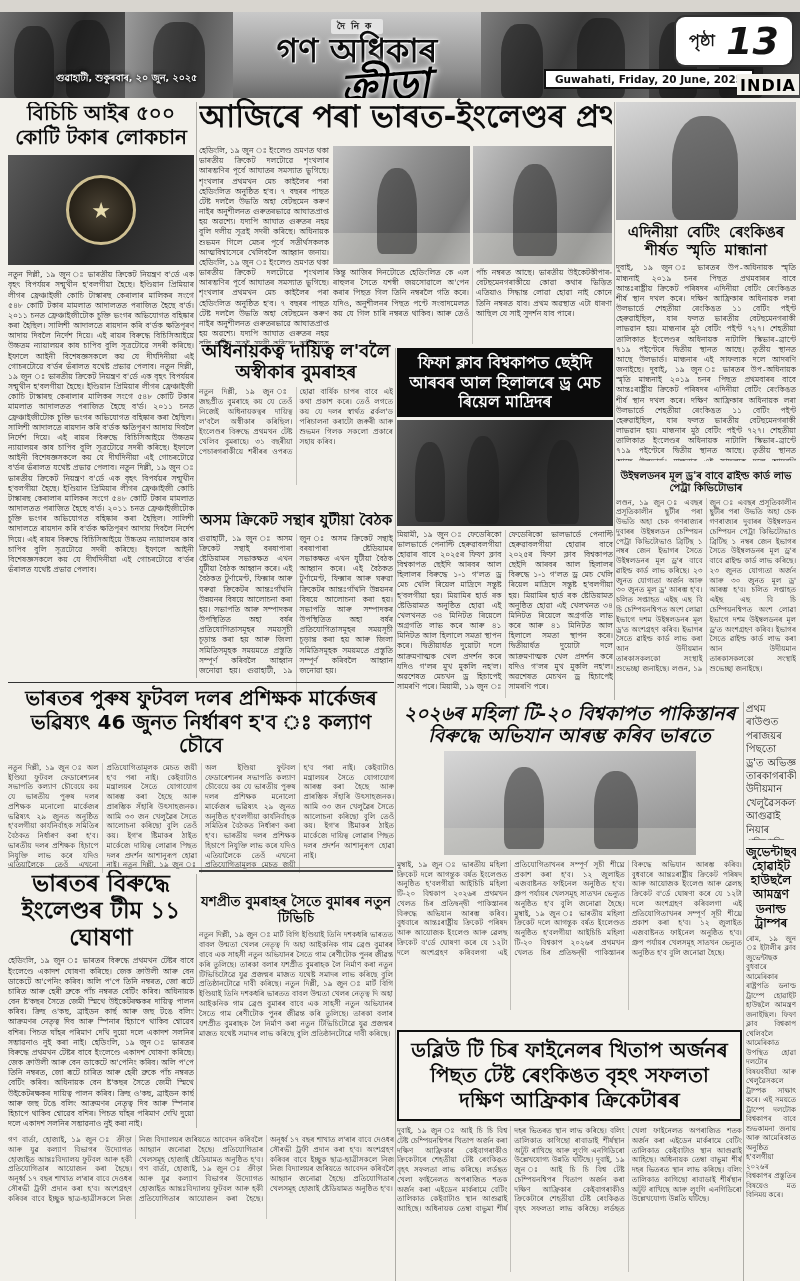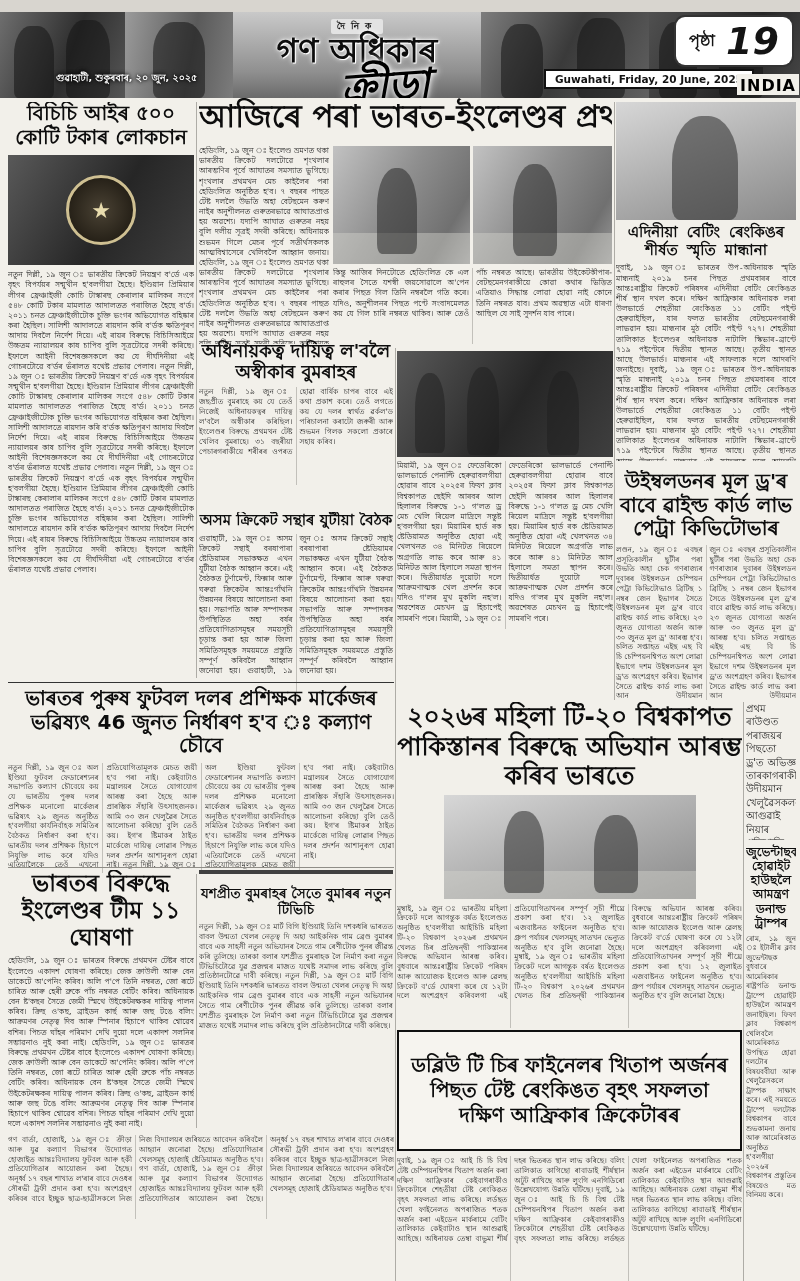--- a/index.html
+++ b/index.html
@@ -42,21 +42,21 @@
   .photo{position:relative;background:linear-gradient(120deg,#c2c2c2,#8f8f8f 45%,#707070 80%,#9d9d9d);overflow:hidden;}
   .photo.dark{background:linear-gradient(120deg,#595959,#262626 55%,#3f3f3f);}
   .photo.light{background:linear-gradient(160deg,#d7d7d7,#a8a8a8 60%,#8a8a8a);}
   .photo .fig{position:absolute;background:rgba(30,30,30,.5);border-radius:45% 45% 12% 12%;}
   .photo .pitch{position:absolute;left:0;right:0;bottom:0;height:26%;background:rgba(210,210,205,.45);}
   .emblem{position:absolute;left:50%;top:50%;transform:translate(-50%,-50%);width:64px;height:64px;
           border:3px solid #cfc092;border-radius:50%;display:flex;align-items:center;justify-content:center;
           color:#e8dcae;font-size:22px;background:radial-gradient(circle,#4a4234,#241f16 75%);}
   .blackbox{background:#0c0c0c;color:#fff;text-align:center;font-weight:900;line-height:1.22;padding:5px 4px;}
   .borderbox{border:2.5px solid #101010;background:#f6f4ef;text-align:center;font-weight:900;
-             line-height:1.25;padding:21px 8px;color:#0d0d0d;}
+             line-height:1.25;padding:6px 8px;color:#0d0d0d;}
   .vrule{position:absolute;width:1px;background:#aeaca6;}
   .hrule{position:absolute;height:1px;background:#8f8d87;}
 </style>
 </head>
 <body>
 
 <div id="page">
 
   <header id="masthead">
     <div class="mh-seg seg1">
@@ -76,21 +76,21 @@
       <div class="mh-fig" style="left:70px;top:16px;width:44px;height:70px;"></div>
     </div>
     <div id="logo">
       <div class="daily">দৈনিক</div>
       <div class="paper">গণ অধিকাৰ</div>
       <div class="script">ক্ৰীড়া</div>
     </div>
     <div id="as-date">গুৱাহাটী, শুকুৰবাৰ, ২০ জুন, ২০২৫</div>
     <div id="pagebox">
       <span class="plabel">পৃষ্ঠা</span>
-      <span class="pnum">19</span>
+      <span class="pnum">13</span>
     </div>
     <div id="en-date">Guwahati, Friday, 20 June, 2025</div>
   </header>
   <div id="india">INDIA</div>
 
   <section class="art" style="left:8px;top:90px;width:186px;height:576px;">
     <div class="hl" style="font-size:20px;">বিচিচি আইৰ ৫০০ কোটি টকাৰ লোকচান</div>
     <div class="photo dark" style="width:186px;height:110px;margin-top:6px;">
       <div class="emblem">
           <span>★</span>
@@ -120,59 +120,60 @@
     <div class="hl" style="font-size:15px;margin:5px 0 3px 0;">এদিনীয়া বেটিং ৰেংকিঙৰ শীৰ্ষত স্মৃতি মান্ধানা</div>
     <div class="bodytxt" style="height:198px;">দুবাই, ১৯ জুন ঃ ভাৰতৰ উপ-অধিনায়ক স্মৃতি মান্ধনাই ২০১৯ চনৰ পিছত প্ৰথমবাৰৰ বাবে আন্তঃৰাষ্ট্ৰীয় ক্ৰিকেট পৰিষদৰ এদিনীয়া বেটিং ৰেংকিঙত শীৰ্ষ স্থান দখল কৰে। দক্ষিণ আফ্ৰিকাৰ অধিনায়ক লৰা উলভাৰ্ডে শেহতীয়া ৰেংকিঙত ১১ বেটিং পইণ্ট হেৰুৱাইছিল, যাৰ ফলত ভাৰতীয় বেটছমেনগৰাকী লাভৱান হয়। মান্ধনাৰ মুঠ বেটিং পইণ্ট ৭২৭। শেহতীয়া তালিকাত ইংলেণ্ডৰ অধিনায়ক নাটালি স্কিভাৰ-ব্ৰাণ্টে ৭১৯ পইণ্টেৰে দ্বিতীয় স্থানত আছে। তৃতীয় স্থানত আছে উলভাৰ্ড। মান্ধনাৰ এই সাফল্যক দলে আদৰণি জনাইছে। দুবাই, ১৯ জুন ঃ ভাৰতৰ উপ-অধিনায়ক স্মৃতি মান্ধনাই ২০১৯ চনৰ পিছত প্ৰথমবাৰৰ বাবে আন্তঃৰাষ্ট্ৰীয় ক্ৰিকেট পৰিষদৰ এদিনীয়া বেটিং ৰেংকিঙত শীৰ্ষ স্থান দখল কৰে। দক্ষিণ আফ্ৰিকাৰ অধিনায়ক লৰা উলভাৰ্ডে শেহতীয়া ৰেংকিঙত ১১ বেটিং পইণ্ট হেৰুৱাইছিল, যাৰ ফলত ভাৰতীয় বেটছমেনগৰাকী লাভৱান হয়। মান্ধনাৰ মুঠ বেটিং পইণ্ট ৭২৭। শেহতীয়া তালিকাত ইংলেণ্ডৰ অধিনায়ক নাটালি স্কিভাৰ-ব্ৰাণ্টে ৭১৯ পইণ্টেৰে দ্বিতীয় স্থানত আছে। তৃতীয় স্থানত আছে উলভাৰ্ড। মান্ধনাৰ এই সাফল্যক দলে আদৰণি জনাইছে।</div>
   </section>
 
   <section class="art" style="left:199px;top:328px;width:194px;height:160px;">
     <div class="hl" style="font-size:18px;">অধিনায়কত্ব দায়িত্ব ল'বলৈ অস্বীকাৰ বুমৰাহৰ</div>
     <div class="bodytxt cols2" style="height:98px;margin-top:5px;font-size:7.4px;">নতুন দিল্লী, ১৯ জুন ঃ জছপ্ৰীত বুমৰাহে কয় যে তেওঁ নিজেই অধিনায়কত্বৰ দায়িত্ব ল'বলৈ অস্বীকাৰ কৰিছিল। ইংলেণ্ডৰ বিৰুদ্ধে প্ৰথমখন টেষ্ট খেলিব বুমৰাহে। ৩১ বছৰীয়া পেচাৰগৰাকীয়ে শৰীৰৰ ওপৰত হোৱা বাৰ্ষিক চাপৰ বাবে এই কথা প্ৰকাশ কৰে। তেওঁ লগতে কয় যে দলৰ স্বাৰ্থত ৱৰ্কল'ড পৰিচালনা কৰাটো জৰুৰী আৰু শুভমন গিলক সকলো প্ৰকাৰে সহায় কৰিব।</div>
   </section>
 
   <section class="art" style="left:397px;top:336px;width:216px;height:352px;">
+    <div class="blackbox" style="font-size:16px;">ফিফা ক্লাব বিশ্বকাপত ছেইদি আৰবৰ আল হিলালৰে ড্ৰ মেচ ৰিয়েল মাদ্ৰিদৰ</div>
     <div class="photo dark" style="width:216px;height:106px;margin-top:3px;">
       <div class="fig" style="left:18px;top:22px;width:30px;height:80px;"></div>
       <div class="fig" style="left:70px;top:16px;width:32px;height:88px;"></div>
       <div class="fig" style="left:150px;top:20px;width:32px;height:84px;"></div>
     </div>
     <div class="bodytxt cols2" style="height:168px;margin-top:4px;">মিয়ামী, ১৯ জুন ঃ ফেডেৰিকো ভালভাৰ্ডে পেনাল্টি হেৰুৱাবলগীয়া হোৱাৰ বাবে ২০২৫ৰ ফিফা ক্লাব বিশ্বকাপত ছেইদি আৰবৰ আল হিলালৰ বিৰুদ্ধে ১-১ গ'লত ড্ৰ মেচ খেলি ৰিয়েল মাদ্ৰিদে সন্তুষ্ট হ'বলগীয়া হয়। মিয়ামিৰ হাৰ্ড ৰক ষ্টেডিয়ামত অনুষ্ঠিত হোৱা এই খেলখনত ৩৪ মিনিটত ৰিয়েলে অগ্ৰগতি লাভ কৰে আৰু ৪১ মিনিটত আল হিলালে সমতা স্থাপন কৰে। দ্বিতীয়াৰ্ধত দুয়োটা দলে আক্ৰমণাত্মক খেল প্ৰদৰ্শন কৰে যদিও গ'লৰ মুখ মুকলি নহ'ল। অৱশেষত মেচখন ড্ৰ হিচাপেই সামৰণি পৰে। মিয়ামী, ১৯ জুন ঃ ফেডেৰিকো ভালভাৰ্ডে পেনাল্টি হেৰুৱাবলগীয়া হোৱাৰ বাবে ২০২৫ৰ ফিফা ক্লাব বিশ্বকাপত ছেইদি আৰবৰ আল হিলালৰ বিৰুদ্ধে ১-১ গ'লত ড্ৰ মেচ খেলি ৰিয়েল মাদ্ৰিদে সন্তুষ্ট হ'বলগীয়া হয়। মিয়ামিৰ হাৰ্ড ৰক ষ্টেডিয়ামত অনুষ্ঠিত হোৱা এই খেলখনত ৩৪ মিনিটত ৰিয়েলে অগ্ৰগতি লাভ কৰে আৰু ৪১ মিনিটত আল হিলালে সমতা স্থাপন কৰে। দ্বিতীয়াৰ্ধত দুয়োটা দলে আক্ৰমণাত্মক খেল প্ৰদৰ্শন কৰে যদিও গ'লৰ মুখ মুকলি নহ'ল। অৱশেষত মেচখন ড্ৰ হিচাপেই সামৰণি পৰে।</div>
   </section>
 
   <section class="art" style="left:199px;top:500px;width:194px;height:188px;">
     <div class="hl" style="font-size:15px;">অসম ক্ৰিকেট সন্থাৰ যুটীয়া বৈঠক</div>
     <div class="bodytxt cols2" style="height:158px;margin-top:4px;">গুৱাহাটী, ১৯ জুন ঃ অসম ক্ৰিকেট সন্থাই বৰষাপাৰা ষ্টেডিয়ামৰ সভাকক্ষত এখন যুটীয়া বৈঠক আহ্বান কৰে। এই বৈঠকত টুৰ্ণামেণ্ট, ফিক্সাৰ আৰু ঘৰুৱা ক্ৰিকেটৰ আন্তঃগাঁথনি উন্নয়নৰ বিষয়ে আলোচনা কৰা হয়। সভাপতি আৰু সম্পাদকৰ উপস্থিতিত অহা বৰ্ষৰ প্ৰতিযোগিতাসমূহৰ সময়সূচী চূড়ান্ত কৰা হয় আৰু জিলা সমিতিসমূহক সময়মতে প্ৰস্তুতি সম্পূৰ্ণ কৰিবলৈ আহ্বান জনোৱা হয়। গুৱাহাটী, ১৯ জুন ঃ অসম ক্ৰিকেট সন্থাই বৰষাপাৰা ষ্টেডিয়ামৰ সভাকক্ষত এখন যুটীয়া বৈঠক আহ্বান কৰে। এই বৈঠকত টুৰ্ণামেণ্ট, ফিক্সাৰ আৰু ঘৰুৱা ক্ৰিকেটৰ আন্তঃগাঁথনি উন্নয়নৰ বিষয়ে আলোচনা কৰা হয়। সভাপতি আৰু সম্পাদকৰ উপস্থিতিত অহা বৰ্ষৰ প্ৰতিযোগিতাসমূহৰ সময়সূচী চূড়ান্ত কৰা হয় আৰু জিলা সমিতিসমূহক সময়মতে প্ৰস্তুতি সম্পূৰ্ণ কৰিবলৈ আহ্বান জনোৱা হয়।</div>
   </section>
 
   <section class="art" style="left:616px;top:458px;width:180px;height:230px;">
-    <div class="hl" style="font-size:20px;">উইম্বলডনৰ মূল ড্ৰ'ৰ বাবে ৱাইল্ড কাৰ্ড লাভ পেট্ৰা কিভিটোভাৰ</div>
+    <div class="hl" style="font-size:10px;">উইম্বলডনৰ মূল ড্ৰ'ৰ বাবে ৱাইল্ড কাৰ্ড লাভ পেট্ৰা কিভিটোভাৰ</div>
     <div class="bodytxt cols2" style="height:176px;margin-top:4px;font-size:7.3px;">লণ্ডন, ১৯ জুন ঃ এবছৰ প্ৰসূতিকালীন ছুটীৰ পৰা উভতি অহা চেক গণৰাজ্যৰ দুবাৰৰ উইম্বলডন চেম্পিয়ন পেট্ৰা কিভিটোভাও ব্ৰিটিছ ১ নম্বৰ জেন ইভাগৰ সৈতে উইম্বলডনৰ মূল ড্ৰ'ৰ বাবে ৱাইল্ড কাৰ্ড লাভ কৰিছে। ২৩ জুনত যোগ্যতা অৰ্জন আৰু ৩০ জুনত মূল ড্ৰ' আৰম্ভ হ'ব। চলিত সপ্তাহত এইছ এছ বি চি চেম্পিয়নশ্বিপত অংশ লোৱা ইভাগে দশম উইম্বলডনৰ মূল ড্ৰ'ত অংশগ্ৰহণ কৰিব। ইভাগৰ সৈতে ৱাইল্ড কাৰ্ড লাভ কৰা আন উদীয়মান তাৰকাসকলকো সংস্থাই শুভেচ্ছা জনাইছে। লণ্ডন, ১৯ জুন ঃ এবছৰ প্ৰসূতিকালীন ছুটীৰ পৰা উভতি অহা চেক গণৰাজ্যৰ দুবাৰৰ উইম্বলডন চেম্পিয়ন পেট্ৰা কিভিটোভাও ব্ৰিটিছ ১ নম্বৰ জেন ইভাগৰ সৈতে উইম্বলডনৰ মূল ড্ৰ'ৰ বাবে ৱাইল্ড কাৰ্ড লাভ কৰিছে। ২৩ জুনত যোগ্যতা অৰ্জন আৰু ৩০ জুনত মূল ড্ৰ' আৰম্ভ হ'ব। চলিত সপ্তাহত এইছ এছ বি চি চেম্পিয়নশ্বিপত অংশ লোৱা ইভাগে দশম উইম্বলডনৰ মূল ড্ৰ'ত অংশগ্ৰহণ কৰিব। ইভাগৰ সৈতে ৱাইল্ড কাৰ্ড লাভ কৰা আন উদীয়মান তাৰকাসকলকো সংস্থাই শুভেচ্ছা জনাইছে।</div>
   </section>
 
   <section class="art" style="left:8px;top:670px;width:386px;height:186px;border-top:1.5px solid #333;padding-top:4px;">
     <div class="hl" style="font-size:20px;">ভাৰতৰ পুৰুষ ফুটবল দলৰ প্ৰশিক্ষক মাৰ্কেজৰ ভৱিষ্যৎ 46 জুনত নিৰ্ধাৰণ হ'ব ঃ কল্যাণ চৌবে</div>
     <div class="bodytxt cols4" style="height:116px;margin-top:5px;font-size:7.3px;">নতুন দিল্লী, ১৯ জুন ঃ অল ইণ্ডিয়া ফুটবল ফেডাৰেশ্যনৰ সভাপতি কল্যাণ চৌবেয়ে কয় যে ভাৰতীয় পুৰুষ দলৰ প্ৰশিক্ষক মনোলো মাৰ্কেজৰ ভৱিষ্যৎ ২৯ জুনত অনুষ্ঠিত হ'বলগীয়া কাৰ্যনিৰ্বাহক সমিতিৰ বৈঠকত নিৰ্ধাৰণ কৰা হ'ব। ভাৰতীয় দলৰ প্ৰশিক্ষক হিচাপে নিযুক্তি লাভ কৰে যদিও এতিয়ালৈকে তেওঁ এখনো প্ৰতিযোগিতামূলক মেচত জয়ী হ'ব পৰা নাই। কেইবাটাও মন্ত্ৰালয়ৰ সৈতে যোগাযোগ আৰম্ভ কৰা হৈছে আৰু প্ৰাৰম্ভিক সঁহাৰি উৎসাহজনক। আমি ৩৩ জন খেলুৱৈৰ সৈতে আলোচনা কৰিছো বুলি তেওঁ কয়। ইগ'ৰ ষ্টিমাকৰ ঠাইত মাৰ্কেজে দায়িত্ব লোৱাৰ পিছত দলৰ প্ৰদৰ্শন আশানুৰূপ হোৱা নাই। নতুন দিল্লী, ১৯ জুন ঃ অল ইণ্ডিয়া ফুটবল ফেডাৰেশ্যনৰ সভাপতি কল্যাণ চৌবেয়ে কয় যে ভাৰতীয় পুৰুষ দলৰ প্ৰশিক্ষক মনোলো মাৰ্কেজৰ ভৱিষ্যৎ ২৯ জুনত অনুষ্ঠিত হ'বলগীয়া কাৰ্যনিৰ্বাহক সমিতিৰ বৈঠকত নিৰ্ধাৰণ কৰা হ'ব। ভাৰতীয় দলৰ প্ৰশিক্ষক হিচাপে নিযুক্তি লাভ কৰে যদিও এতিয়ালৈকে তেওঁ এখনো প্ৰতিযোগিতামূলক মেচত জয়ী হ'ব পৰা নাই। কেইবাটাও মন্ত্ৰালয়ৰ সৈতে যোগাযোগ আৰম্ভ কৰা হৈছে আৰু প্ৰাৰম্ভিক সঁহাৰি উৎসাহজনক। আমি ৩৩ জন খেলুৱৈৰ সৈতে আলোচনা কৰিছো বুলি তেওঁ কয়। ইগ'ৰ ষ্টিমাকৰ ঠাইত মাৰ্কেজে দায়িত্ব লোৱাৰ পিছত দলৰ প্ৰদৰ্শন আশানুৰূপ হোৱা নাই।</div>
   </section>
 
   <section class="art" style="left:397px;top:690px;width:345px;height:326px;">
-    <div class="hl" style="font-size:25px;">২০২৬ৰ মহিলা টি-২০ বিশ্বকাপত পাকিস্তানৰ বিৰুদ্ধে অভিযান আৰম্ভ কৰিব ভাৰতে</div>
+    <div class="hl" style="font-size:19px;font-style:italic;">২০২৬ৰ মহিলা টি-২০ বিশ্বকাপত পাকিস্তানৰ বিৰুদ্ধে অভিযান আৰম্ভ কৰিব ভাৰতে</div>
     <div class="photo light" style="width:252px;height:104px;margin:4px auto 0 auto;">
       <div class="pitch"></div>
       <div class="fig" style="left:60px;top:16px;width:40px;height:82px;"></div>
       <div class="fig" style="left:150px;top:20px;width:44px;height:78px;"></div>
     </div>
     <div class="bodytxt cols3" style="height:150px;margin-top:5px;font-size:7.3px;">মুম্বাই, ১৯ জুন ঃ ভাৰতীয় মহিলা ক্ৰিকেট দলে আগন্তুক বৰ্ষত ইংলেণ্ডত অনুষ্ঠিত হ'বলগীয়া আইচিচি মহিলা টি-২০ বিশ্বকাপ ২০২৬ৰ প্ৰথমখন খেলত চিৰ প্ৰতিদ্বন্দ্বী পাকিস্তানৰ বিৰুদ্ধে অভিযান আৰম্ভ কৰিব। বুধবাৰে আন্তঃৰাষ্ট্ৰীয় ক্ৰিকেট পৰিষদ আৰু আয়োজক ইংলেণ্ড আৰু ৱেলছ ক্ৰিকেট ব'ৰ্ডে ঘোষণা কৰে যে ১২টা দলে অংশগ্ৰহণ কৰিবলগা এই প্ৰতিযোগিতাখনৰ সম্পূৰ্ণ সূচী শীঘ্ৰে প্ৰকাশ কৰা হ'ব। ১২ জুলাইত এজবাষ্টনত ফাইনেল অনুষ্ঠিত হ'ব। গ্ৰুপ পৰ্যায়ৰ খেলসমূহ সাতখন ভেন্যুত অনুষ্ঠিত হ'ব বুলি জনোৱা হৈছে। মুম্বাই, ১৯ জুন ঃ ভাৰতীয় মহিলা ক্ৰিকেট দলে আগন্তুক বৰ্ষত ইংলেণ্ডত অনুষ্ঠিত হ'বলগীয়া আইচিচি মহিলা টি-২০ বিশ্বকাপ ২০২৬ৰ প্ৰথমখন খেলত চিৰ প্ৰতিদ্বন্দ্বী পাকিস্তানৰ বিৰুদ্ধে অভিযান আৰম্ভ কৰিব। বুধবাৰে আন্তঃৰাষ্ট্ৰীয় ক্ৰিকেট পৰিষদ আৰু আয়োজক ইংলেণ্ড আৰু ৱেলছ ক্ৰিকেট ব'ৰ্ডে ঘোষণা কৰে যে ১২টা দলে অংশগ্ৰহণ কৰিবলগা এই প্ৰতিযোগিতাখনৰ সম্পূৰ্ণ সূচী শীঘ্ৰে প্ৰকাশ কৰা হ'ব। ১২ জুলাইত এজবাষ্টনত ফাইনেল অনুষ্ঠিত হ'ব। গ্ৰুপ পৰ্যায়ৰ খেলসমূহ সাতখন ভেন্যুত অনুষ্ঠিত হ'ব বুলি জনোৱা হৈছে।</div>
   </section>
 
   <section class="art" style="left:8px;top:858px;width:186px;height:258px;">
     <div class="hl" style="font-size:23px;">ভাৰতৰ বিৰুদ্ধে ইংলেণ্ডৰ টীম ১১ ঘোষণা</div>
     <div class="bodytxt" style="height:196px;margin-top:5px;">হেডিংলি, ১৯ জুন ঃ ভাৰতৰ বিৰুদ্ধে প্ৰথমখন টেষ্টৰ বাবে ইংলেণ্ডে একাদশ ঘোষণা কৰিছে। জেক ক্ৰাউলী আৰু বেন ডাকেটে অ'পেনিং কৰিব। অলি প'পে তিনি নম্বৰত, জো ৰূটে চাৰিত আৰু হেৰী ব্ৰুকে পাঁচ নম্বৰত বেটিং কৰিব। অধিনায়ক বেন ষ্ট'কছৰ সৈতে জেমী স্মিথে উইকেটৰক্ষকৰ দায়িত্ব পালন কৰিব। ক্ৰিছ ও'কছ, ব্ৰাইডন কাৰ্ছ আৰু জছ টঙে বলিং আক্ৰমণৰ নেতৃত্ব দিব আৰু স্পিনাৰ হিচাপে থাকিব শ্বোৱেব বশিৰ। পিচত ঘাঁহৰ পৰিমাণ দেখি দুয়ো দলে একাদশ সলনিৰ সম্ভাৱনাও নুই কৰা নাই। হেডিংলি, ১৯ জুন ঃ ভাৰতৰ বিৰুদ্ধে প্ৰথমখন টেষ্টৰ বাবে ইংলেণ্ডে একাদশ ঘোষণা কৰিছে। জেক ক্ৰাউলী আৰু বেন ডাকেটে অ'পেনিং কৰিব। অলি প'পে তিনি নম্বৰত, জো ৰূটে চাৰিত আৰু হেৰী ব্ৰুকে পাঁচ নম্বৰত বেটিং কৰিব। অধিনায়ক বেন ষ্ট'কছৰ সৈতে জেমী স্মিথে উইকেটৰক্ষকৰ দায়িত্ব পালন কৰিব। ক্ৰিছ ও'কছ, ব্ৰাইডন কাৰ্ছ আৰু জছ টঙে বলিং আক্ৰমণৰ নেতৃত্ব দিব আৰু স্পিনাৰ হিচাপে থাকিব শ্বোৱেব বশিৰ। পিচত ঘাঁহৰ পৰিমাণ দেখি দুয়ো দলে একাদশ সলনিৰ সম্ভাৱনাও নুই কৰা নাই।</div>
   </section>
 
-  <section class="art" style="left:199px;top:858px;width:194px;height:158px;border-top:4px solid #404040;padding-top:12px;">
+  <section class="art" style="left:199px;top:858px;width:194px;height:158px;border-top:2px solid #404040;padding-top:22px;">
     <div class="hl" style="font-size:13.5px;">যশপ্ৰীত বুমৰাহৰ সৈতে বুমাৰৰ নতুন টিভিচি</div>
     <div class="bodytxt" style="height:118px;margin-top:4px;font-size:7.4px;">নতুন দিল্লী, ১৯ জুন ঃ মাৰ্ট বিগি ইণ্ডিয়াই তিনি দশকধৰি ভাৰতত বাবল উন্মতা খেলৰ নেতৃত্ব দি অহা আইকনিক গাম ব্ৰেণ্ড বুমাৰৰ বাবে এক সাহসী নতুন অভিযানৰ সৈতে গাম ৰেণীটোক পুনৰ জীৱন্ত কৰি তুলিছে। তাৰকা বলাৰ যশপ্ৰীত বুমৰাহক লৈ নিৰ্মাণ কৰা নতুন টিভিচিটোৱে যুৱ প্ৰজন্মৰ মাজত যথেষ্ট সমাদৰ লাভ কৰিছে বুলি প্ৰতিষ্ঠানটোৱে দাবী কৰিছে। নতুন দিল্লী, ১৯ জুন ঃ মাৰ্ট বিগি ইণ্ডিয়াই তিনি দশকধৰি ভাৰতত বাবল উন্মতা খেলৰ নেতৃত্ব দি অহা আইকনিক গাম ব্ৰেণ্ড বুমাৰৰ বাবে এক সাহসী নতুন অভিযানৰ সৈতে গাম ৰেণীটোক পুনৰ জীৱন্ত কৰি তুলিছে। তাৰকা বলাৰ যশপ্ৰীত বুমৰাহক লৈ নিৰ্মাণ কৰা নতুন টিভিচিটোৱে যুৱ প্ৰজন্মৰ মাজত যথেষ্ট সমাদৰ লাভ কৰিছে বুলি প্ৰতিষ্ঠানটোৱে দাবী কৰিছে।</div>
   </section>
 
   <section class="art" style="left:397px;top:1018px;width:345px;height:263px;">
     <div class="borderbox" style="font-size:20px;">ডব্লিউ টি চিৰ ফাইনেলৰ খিতাপ অৰ্জনৰ পিছত টেষ্ট ৰেংকিঙত বৃহৎ সফলতা দক্ষিণ আফ্ৰিকাৰ ক্ৰিকেটাৰৰ</div>
     <div class="bodytxt cols3" style="height:146px;margin-top:5px;font-size:7.3px;">দুবাই, ১৯ জুন ঃ আই চি চি বিশ্ব টেষ্ট চেম্পিয়নশ্বিপৰ খিতাপ অৰ্জন কৰা দক্ষিণ আফ্ৰিকাৰ কেইবাগৰাকীও ক্ৰিকেটাৰে শেহতীয়া টেষ্ট ৰেংকিঙত বৃহৎ সফলতা লাভ কৰিছে। লৰ্ডছত খেলা ফাইনেলত অপৰাজিত শতক অৰ্জন কৰা এইডেন মাৰ্কৰামে বেটিং তালিকাত কেইবাটাও স্থান আগুৱাই আহিছে। অধিনায়ক তেম্বা বাভুমা শীৰ্ষ দহৰ ভিতৰত স্থান লাভ কৰিছে। বলিং তালিকাত কাগিছো ৰাবাডাই শীৰ্ষস্থান অটুট ৰাখিছে আৰু লুংগি এনগিডিৰো উল্লেখযোগ্য উন্নতি ঘটিছে। দুবাই, ১৯ জুন ঃ আই চি চি বিশ্ব টেষ্ট চেম্পিয়নশ্বিপৰ খিতাপ অৰ্জন কৰা দক্ষিণ আফ্ৰিকাৰ কেইবাগৰাকীও ক্ৰিকেটাৰে শেহতীয়া টেষ্ট ৰেংকিঙত বৃহৎ সফলতা লাভ কৰিছে। লৰ্ডছত খেলা ফাইনেলত অপৰাজিত শতক অৰ্জন কৰা এইডেন মাৰ্কৰামে বেটিং তালিকাত কেইবাটাও স্থান আগুৱাই আহিছে। অধিনায়ক তেম্বা বাভুমা শীৰ্ষ দহৰ ভিতৰত স্থান লাভ কৰিছে। বলিং তালিকাত কাগিছো ৰাবাডাই শীৰ্ষস্থান অটুট ৰাখিছে আৰু লুংগি এনগিডিৰো উল্লেখযোগ্য উন্নতি ঘটিছে।</div>
   </section>
 
   <section class="art" style="left:8px;top:1118px;width:386px;height:163px;">

